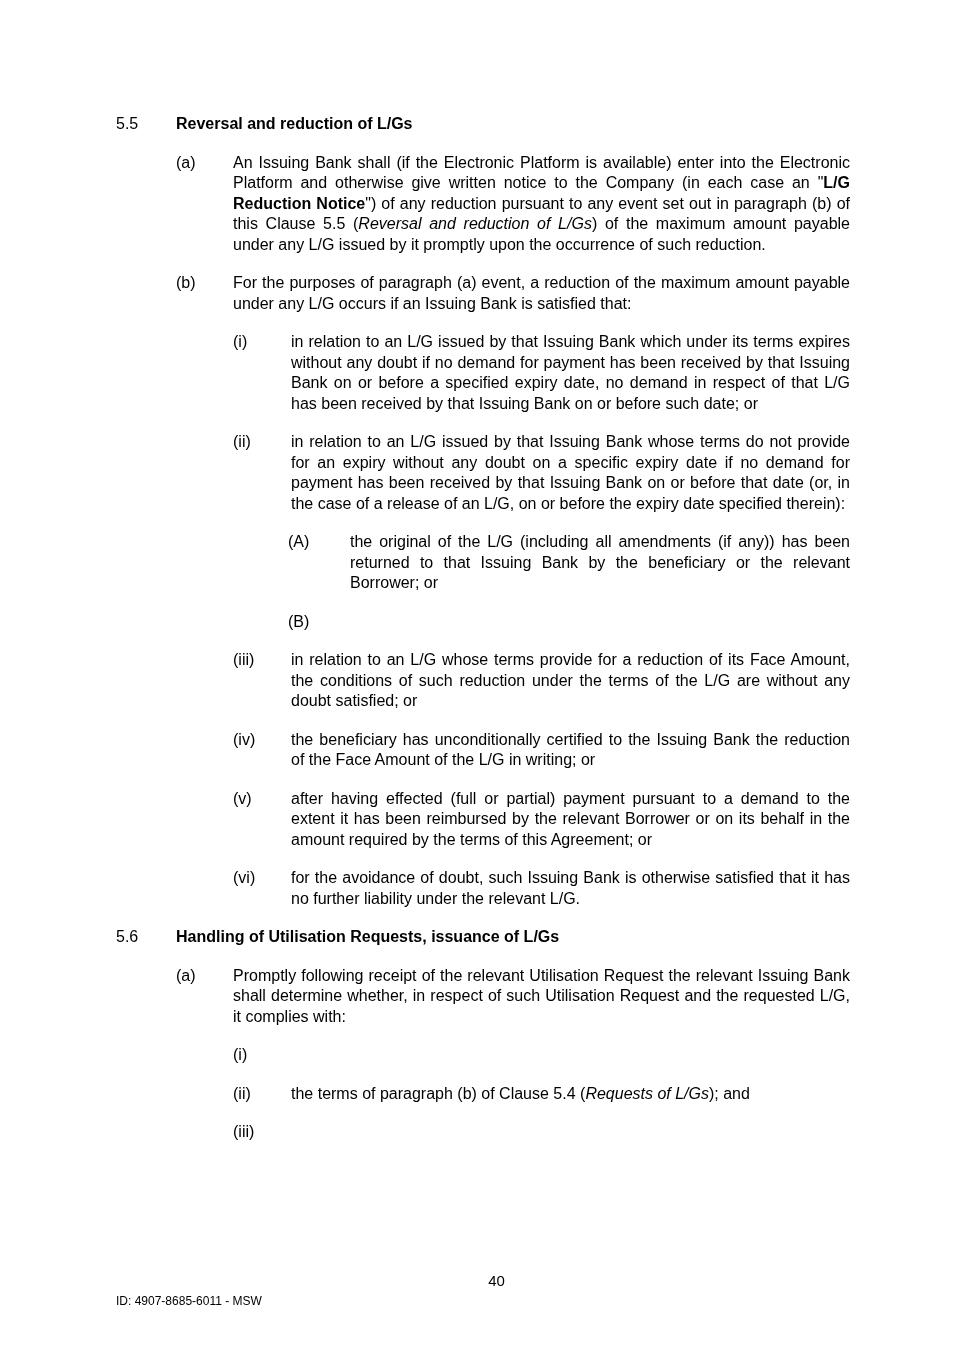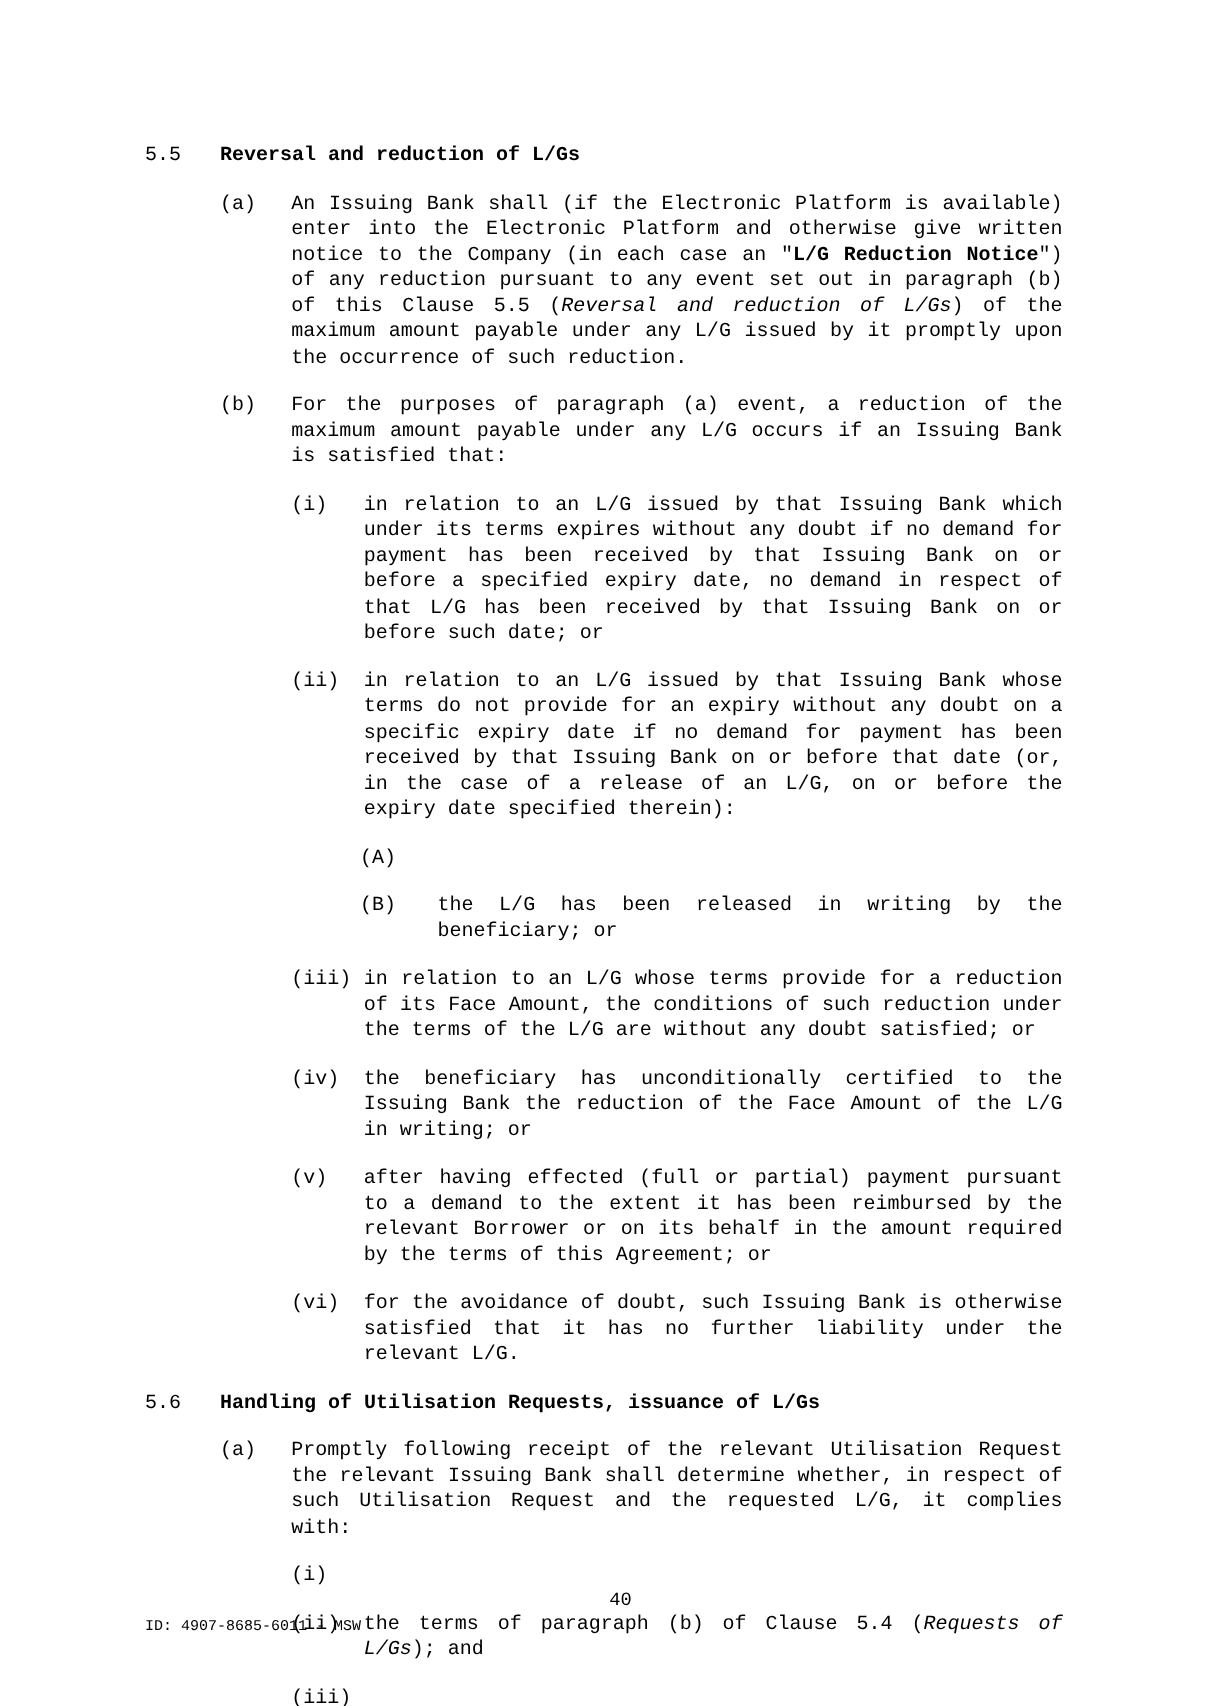--- a/index.html
+++ b/index.html
@@ -5,21 +5,21 @@
   html, body {
     margin: 0;
     padding: 0;
     background: #ffffff;
   }
   .page {
     position: relative;
     width: 965px;
     height: 1365px;
     background: #ffffff;
-    font-family: Liberation Mono, monospace;
+    font-family: Liberation Sans, sans-serif;
     color: #000000;
     overflow: hidden;
   }
   .doc-body {
     position: absolute;
     left: 116px;
     top: 114px;
     width: 734px;
     font-size: 16px;
     line-height: 20.5px;
@@ -83,24 +83,24 @@
       <div class="block level-2">
         <span class="label">(i)</span>
         <span class="text"><span>in relation to an L/G issued by that Issuing Bank which under its terms expires without any doubt if no demand for payment has been received by that Issuing Bank on or before a specified expiry date, no demand in respect of that L/G has been received by that Issuing Bank on or before such date; or</span></span>
       </div>
       <div class="block level-2">
         <span class="label">(ii)</span>
         <span class="text"><span>in relation to an L/G issued by that Issuing Bank whose terms do not provide for an expiry without any doubt on a specific expiry date if no demand for payment has been received by that Issuing Bank on or before that date (or, in the case of a release of an L/G, on or before the expiry date specified therein):</span></span>
       </div>
       <div class="block level-3">
         <span class="label">(A)</span>
+        <span class="text"><span>the original of the L/G (including all amendments (if any)) has been returned to that Issuing Bank by the beneficiary or the relevant Borrower; or</span></span>
       </div>
       <div class="block level-3">
         <span class="label">(B)</span>
-        <span class="text"><span>the L/G has been released in writing by the beneficiary; or</span></span>
       </div>
       <div class="block level-2">
         <span class="label">(iii)</span>
         <span class="text"><span>in relation to an L/G whose terms provide for a reduction of its Face Amount, the conditions of such reduction under the terms of the L/G are without any doubt satisfied; or</span></span>
       </div>
       <div class="block level-2">
         <span class="label">(iv)</span>
         <span class="text"><span>the beneficiary has unconditionally certified to the Issuing Bank the reduction of the Face Amount of the L/G in writing; or</span></span>
       </div>
       <div class="block level-2">

